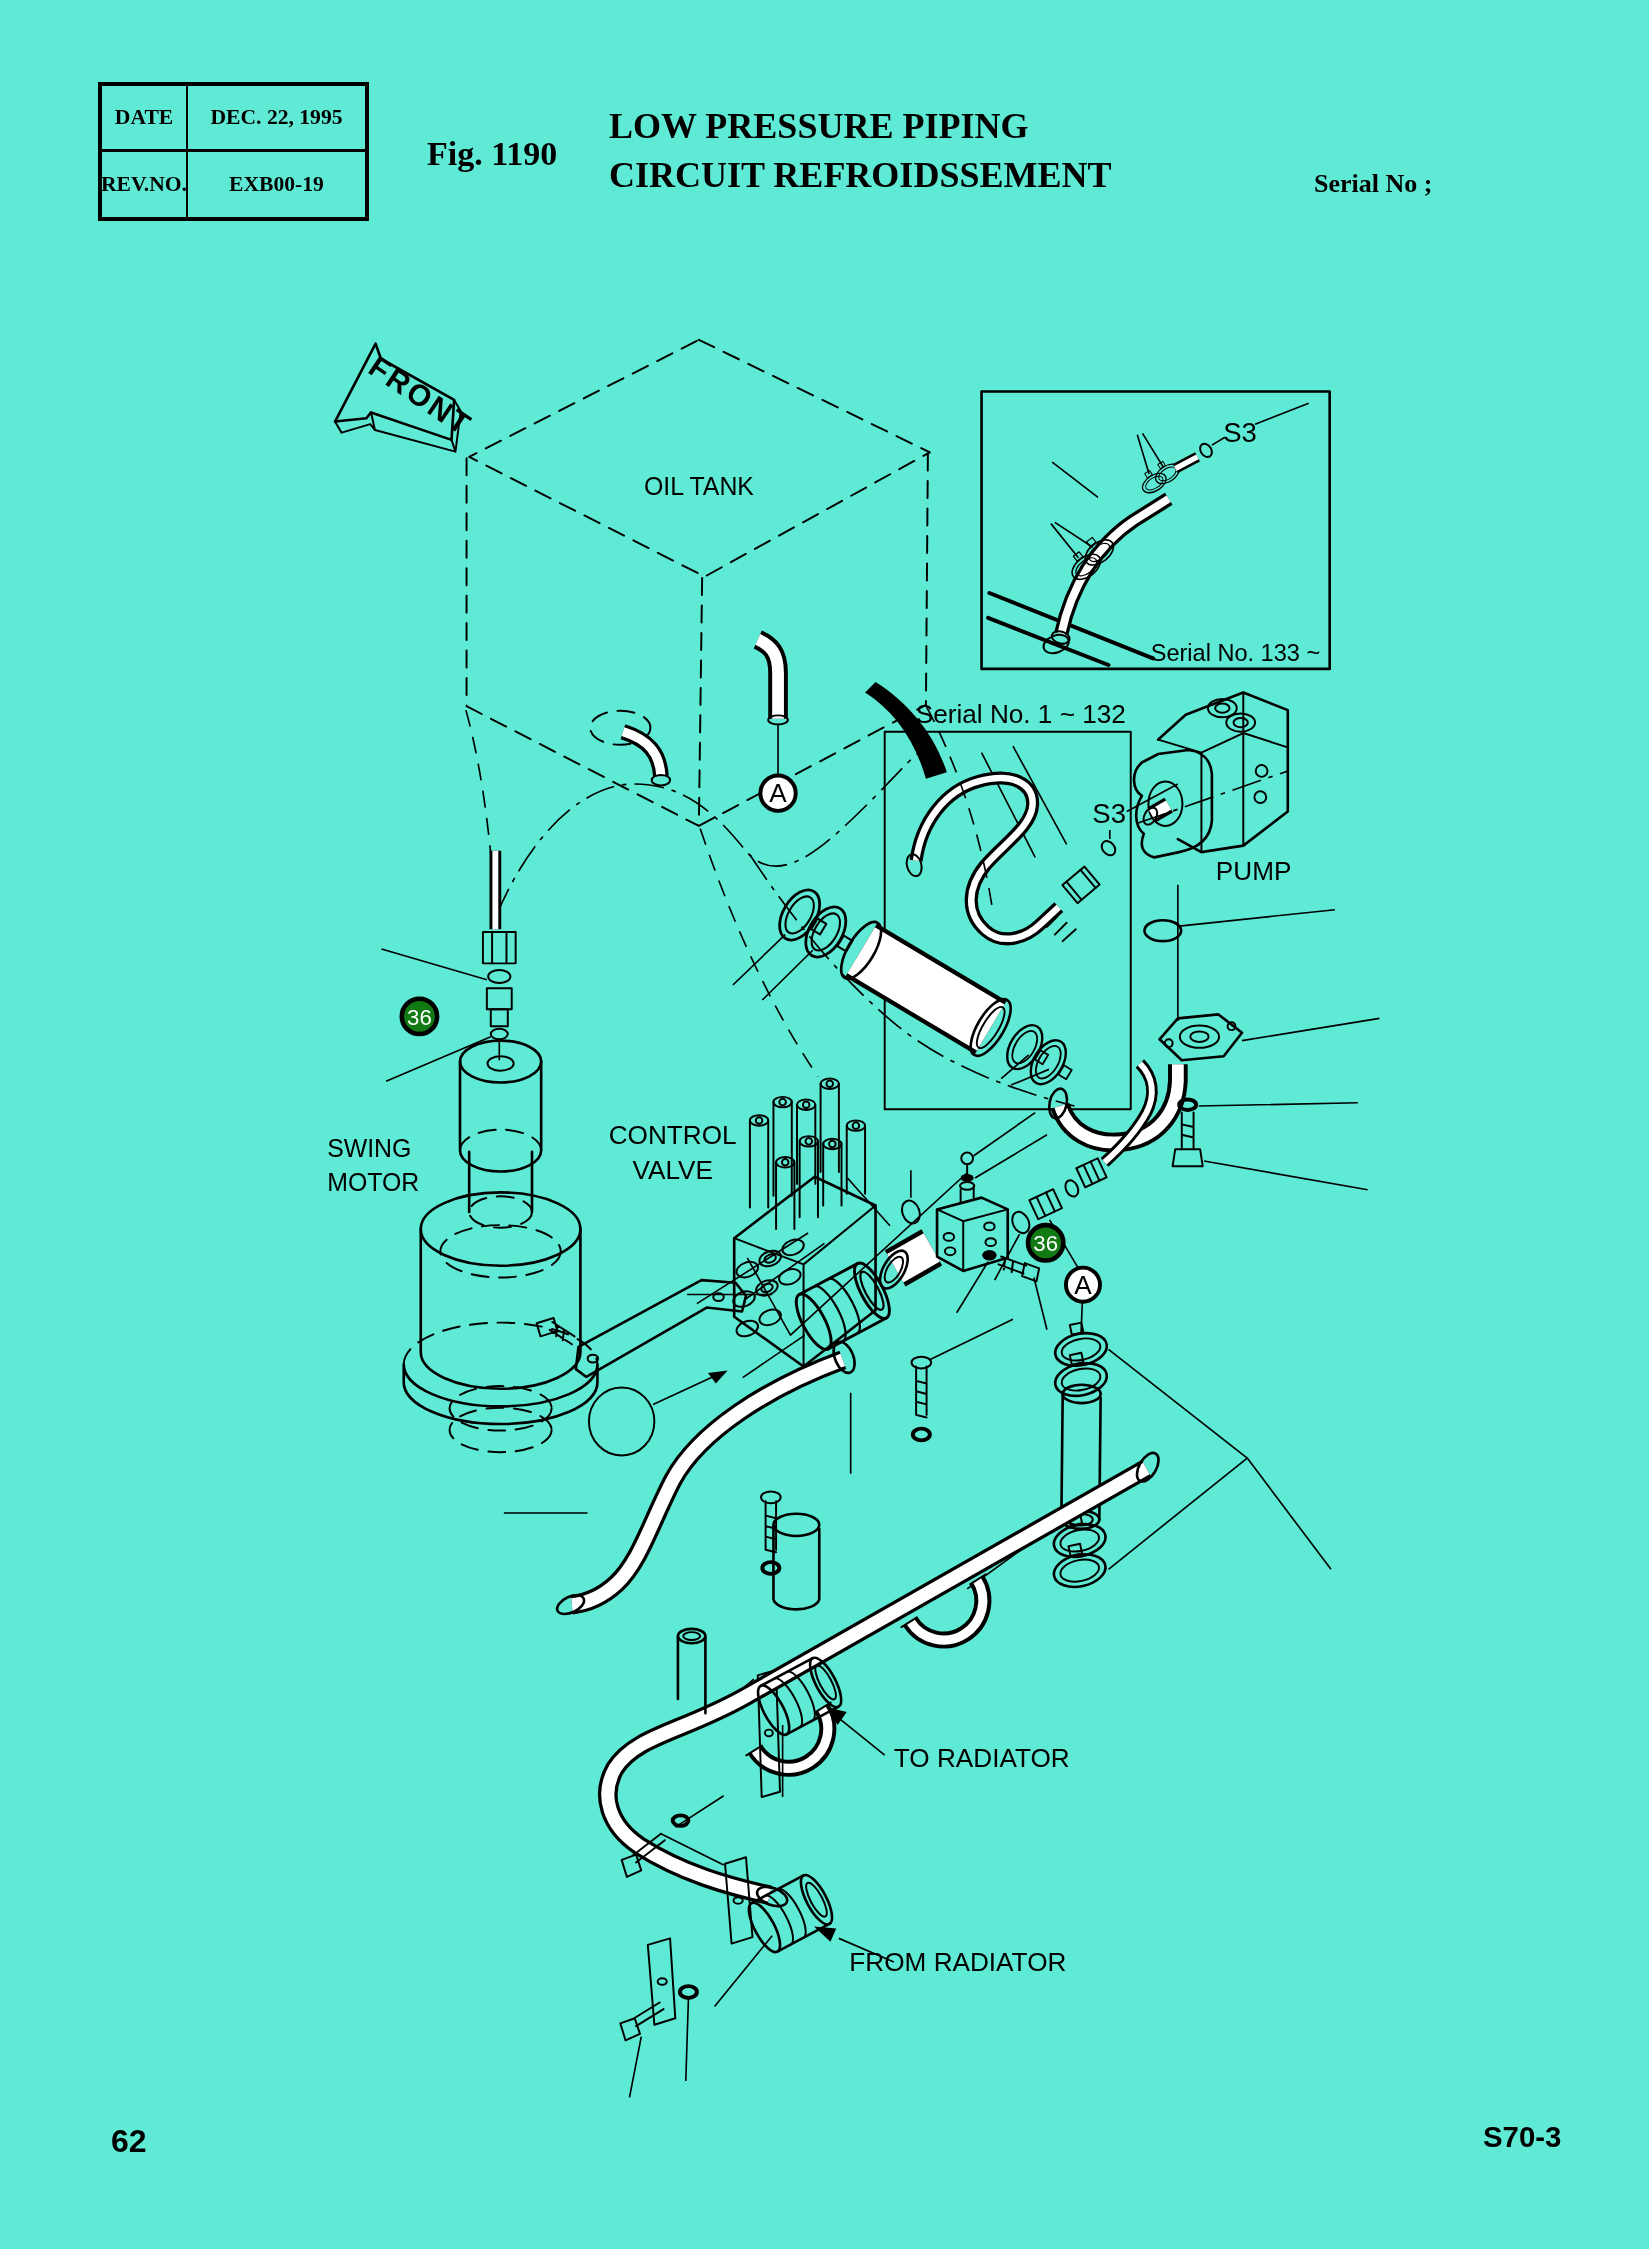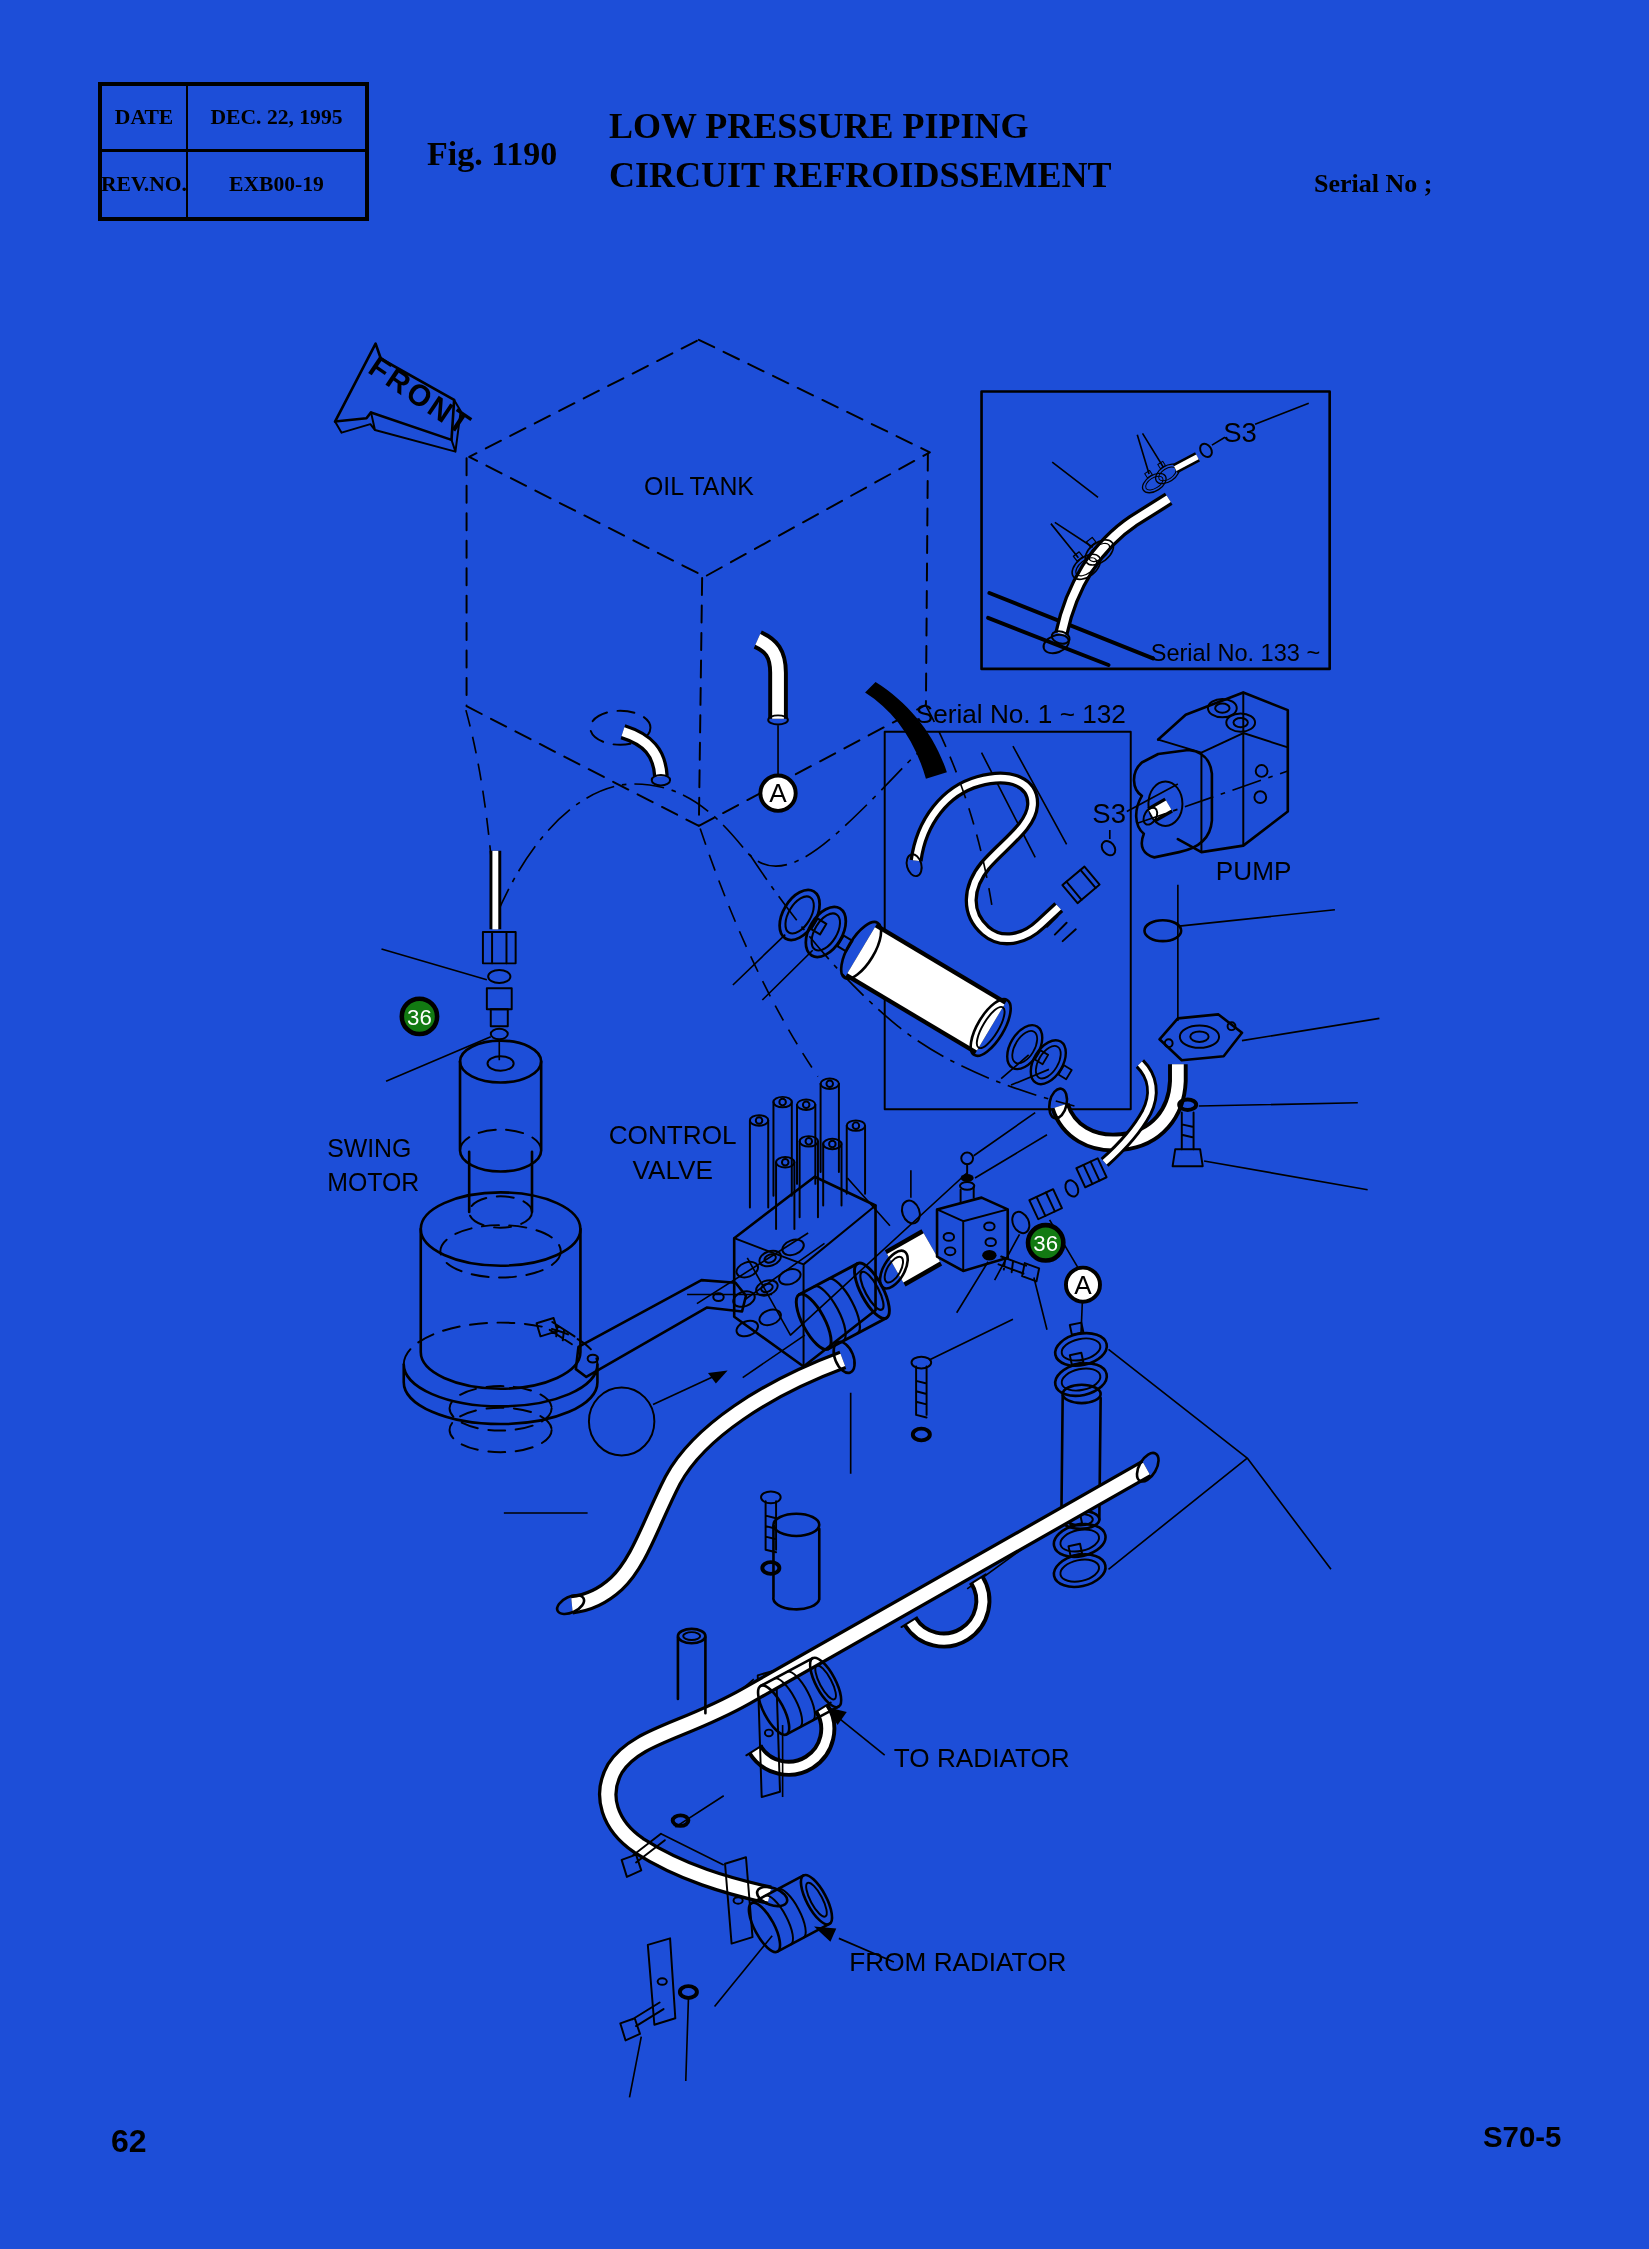--- a/index.html
+++ b/index.html
@@ -1,16 +1,16 @@
 <!DOCTYPE html>
 <html style="font-size:10.5px"><head>
 <meta charset="utf-8">
 <style>
   html,body{margin:0;padding:0;background:#fff;}
-  .page{position:relative;width:1649px;height:2250px;background:#1d4ed8;overflow:hidden;
+  .page{position:relative;width:1649px;height:2250px;background:#5eead4;overflow:hidden;
         font-family:"Liberation Sans",sans-serif;color:#000;}
   
   .rev-table{position:absolute;left:98px;top:82px;width:263px;height:131px;
              border:4.6px solid #000;display:grid;grid-template-columns:86px 1fr;grid-template-rows:1fr 1fr;}
   .rev-cell{display:flex;align-items:center;justify-content:center;
             font-family:"Liberation Serif",serif;font-weight:bold;font-size:21.6px;}
   .rc-l1{border-right:2px solid #000;border-bottom:3.3px solid #000;}
   .rc-v1{border-bottom:3.3px solid #000;}
   .rc-l2{border-right:2px solid #000;text-align:center;}
   .fig-no{position:absolute;left:427px;top:135px;font-family:"Liberation Serif",serif;
@@ -399,15 +399,15 @@
       <ellipse cx="1052" cy="3044" rx="13" ry="9" class="ln5"></ellipse>
       <path class="ln3" d="M972,3096 L1014,3070 M966,3086 L1008,3060 M948,3092 L970,3084 L978,3108 L956,3118 Z"></path>
       <path class="ldr" d="M980,3112 L962,3205 M1052,3056 L1048,3180"></path>
       <ellipse cx="1040" cy="2782" rx="12" ry="8" class="ln5"></ellipse>
       <path class="ln3" d="M972,2846 L1016,2812 M966,2836 L1010,2802 M950,2842 L972,2834 L980,2858 L958,2868 Z"></path>
       <path class="ldr" d="M1032,2792 L1106,2744 M1106,2850 L1010,2802"></path>
     </g>
   </svg>
 
   <div class="page-no">62</div>
-  <div class="doc-code">S70-5</div>
+  <div class="doc-code">S70-3</div>
 </div>
 
 
 </body></html>

